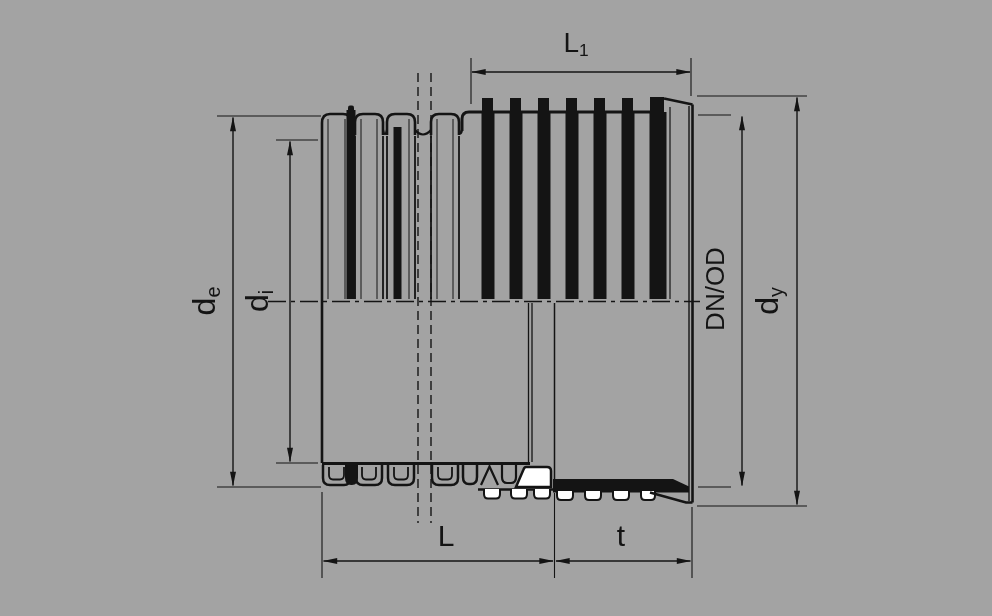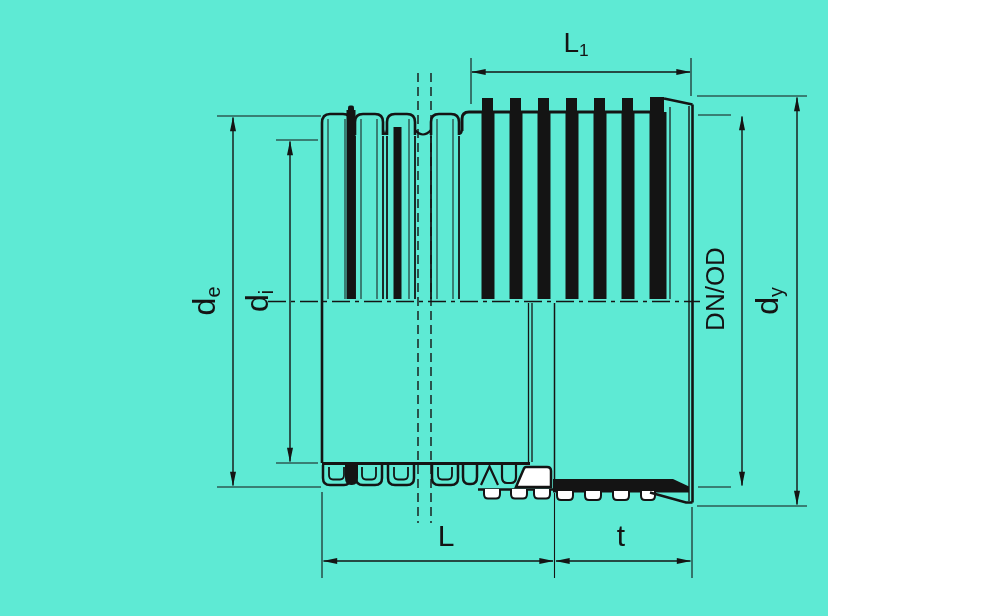--- a/index.html
+++ b/index.html
@@ -1,17 +1,17 @@
 <!DOCTYPE html>
 <html><head>
 <meta charset="utf-8">
 <style>
   html,body{margin:0;padding:0;background:#fff;}
   .stage{
-    position:relative;width:828px;height:616px;background:#5eead4;overflow:hidden;
+    position:relative;width:992px;height:616px;background:#a3a3a3;overflow:hidden;
     font-family:"Liberation Sans", sans-serif;color:#141414;
   }
   .stage svg{position:absolute;left:0;top:0;}
   .dim-label{
     position:absolute;white-space:nowrap;color:#141414;
     transform:translate(-50%,-50%);line-height:1;
   }
   .dim-label.rot{transform:translate(-50%,-50%) rotate(-90deg);}
   .fs28{font-size:28px;}
   .fs30{font-size:30px;}

